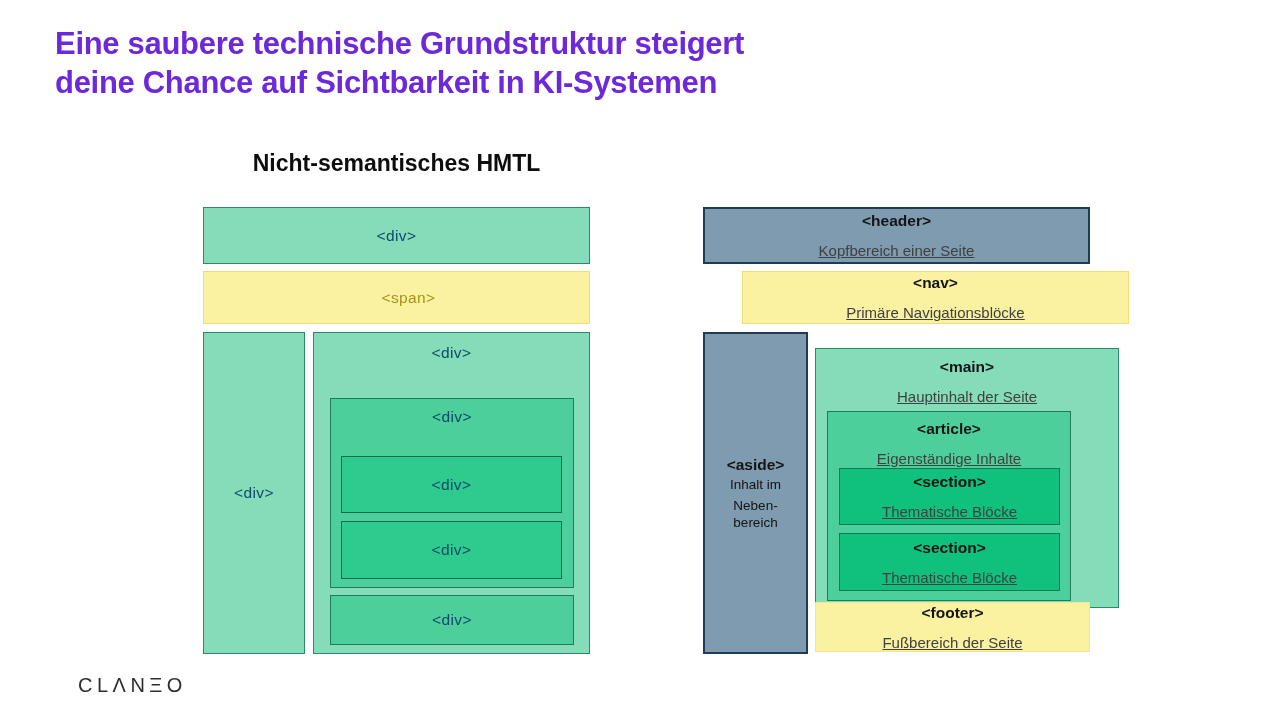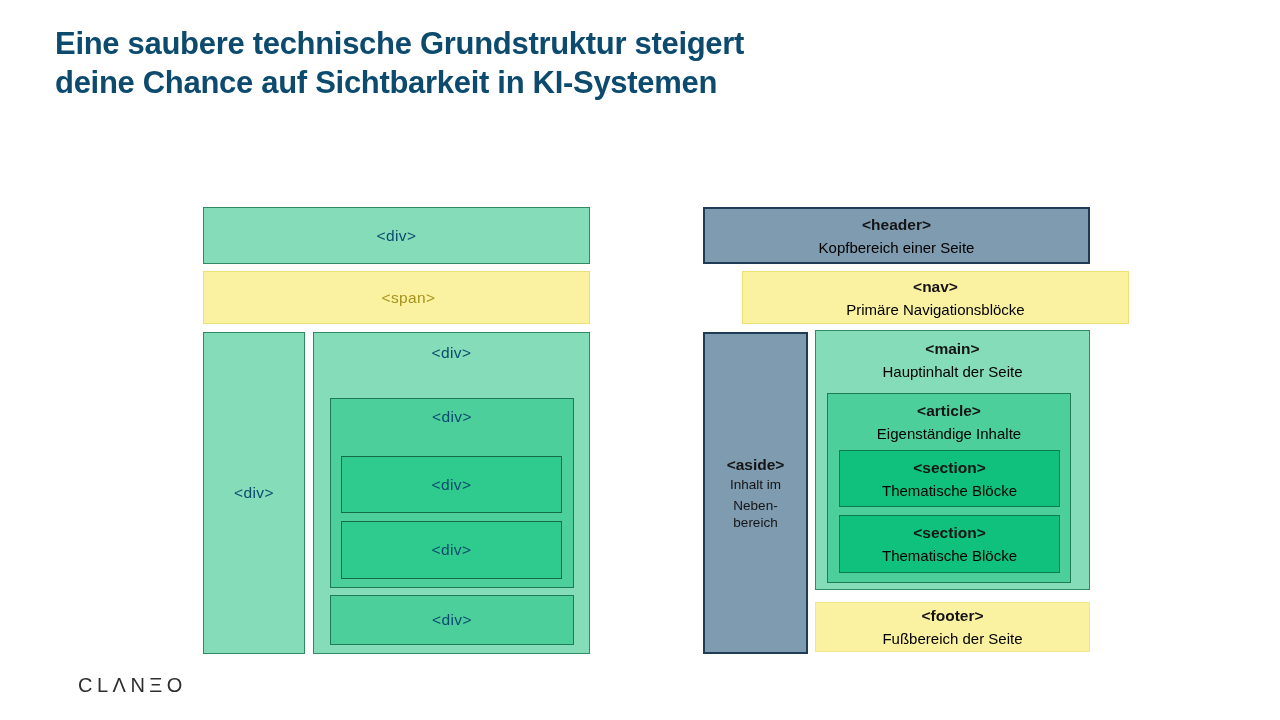--- a/index.html
+++ b/index.html
@@ -3,56 +3,57 @@
 <meta charset="utf-8">
 <style>
   html,body{margin:0;padding:0;background:#ffffff;}
   .slide{
     position:relative;width:1280px;height:720px;background:#ffffff;
     font-family:"Liberation Sans",sans-serif;overflow:hidden;
   }
   .title{
     position:absolute;left:55px;top:24px;width:900px;
     font-size:31px;font-weight:700;line-height:39px;
-    color:#0c4a6e;letter-spacing:-0.3px;
+    color:#6d28d9;letter-spacing:-0.3px;
   }
   .col-heading{
     position:absolute;top:150px;width:387px;text-align:center;
     font-size:23px;font-weight:700;color:#0d0d0d;
   }
   .box{position:absolute;box-sizing:border-box;border:1.5px solid;}
   .center{display:flex;align-items:center;justify-content:center;}
   .vstack{display:flex;flex-direction:column;align-items:center;}
   .mint{background:#85dcb8;border-color:#2f8a64;}
   .mid{background:#4dcf9b;border-color:#1f7a56;}
   .darkL{background:#2fca8d;border-color:#156a49;}
   .darkR{background:#0fc17d;border-color:#0b7a50;}
   .yellow{background:#fbf2a1;border-color:#ede072;}
   .blue{background:#7e9bb0;border-color:#1e3c55;border-width:2px;}
   .tagL{color:#0c4a6e;font-size:15.5px;letter-spacing:0.4px;}
   .tagSpan{color:#a8921d;font-size:15.5px;letter-spacing:0.4px;margin-left:24px;}
   .tagR{font-weight:700;color:#141414;font-size:15.5px;}
-  .descR{color:#000000;font-size:15px;margin-top:5px;}
+  .descR{color:#404040;font-size:15px;margin-top:12px;text-decoration:underline;}
   .pad-top{justify-content:flex-start;padding-top:8px;}
   .aside-desc{color:#141414;font-size:13.5px;line-height:17px;text-align:left;margin-top:2px;}
   .logo{
     position:absolute;left:54px;top:674px;
     font-size:20px;letter-spacing:4.5px;color:#2e2e2e;font-weight:400;margin-left:24px;
   }
 </style>
 </head>
 <body>
 
 <div class="slide">
 
   <div class="title">
     <div>Eine saubere technische Grundstruktur steigert</div>
     <div>deine Chance auf Sichtbarkeit in KI-Systemen</div>
   </div>
 
+  <div class="col-heading" style="left:203px;">Nicht-semantisches HMTL</div>
 
   <div class="box mint center" style="left:203px;top:207px;width:387px;height:57px;">
     <span class="tagL">&lt;div&gt;</span>
   </div>
 
   <div class="box yellow center" style="left:203px;top:271px;width:387px;height:53px;">
     <span class="tagSpan">&lt;span&gt;</span>
   </div>
 
   <div class="box mint center" style="left:203px;top:332px;width:102px;height:322px;">
@@ -93,21 +94,21 @@
     <span class="descR">Primäre Navigationsblöcke</span>
   </div>
 
   <div class="box blue vstack center" style="left:703px;top:332px;width:105px;height:322px;">
     <span class="tagR">&lt;aside&gt;</span>
     <span class="aside-desc">Inhalt im</span>
     <span class="aside-desc" style="margin-top:4px;">Neben-</span>
     <span class="aside-desc" style="margin-top:0;">bereich</span>
   </div>
 
-  <div class="box mint" style="left:815px;top:330px;width:275px;height:260px;">
+  <div class="box mint" style="left:815px;top:348px;width:304px;height:260px;">
     <div class="vstack pad-top" style="padding-top:9px;">
       <span class="tagR">&lt;main&gt;</span>
       <span class="descR">Hauptinhalt der Seite</span>
     </div>
 
     <div class="box mid" style="left:11px;top:62px;width:244px;height:190px;">
       <div class="vstack pad-top" style="padding-top:8px;">
         <span class="tagR">&lt;article&gt;</span>
         <span class="descR">Eigenständige Inhalte</span>
       </div>

